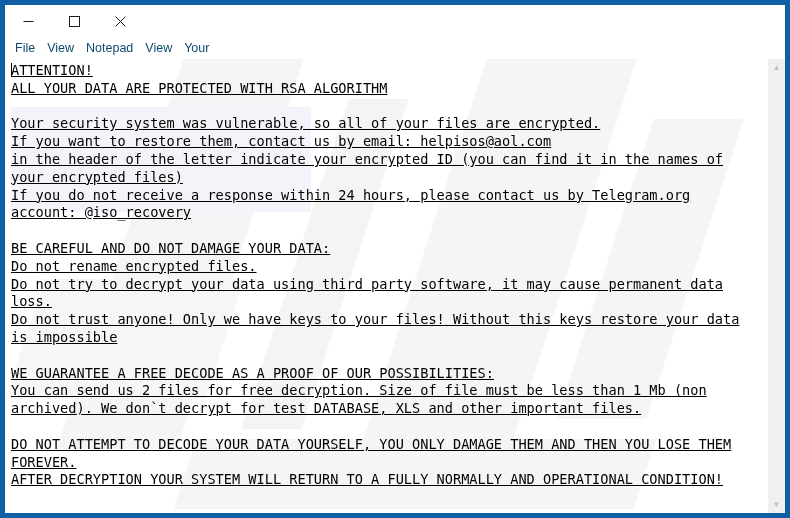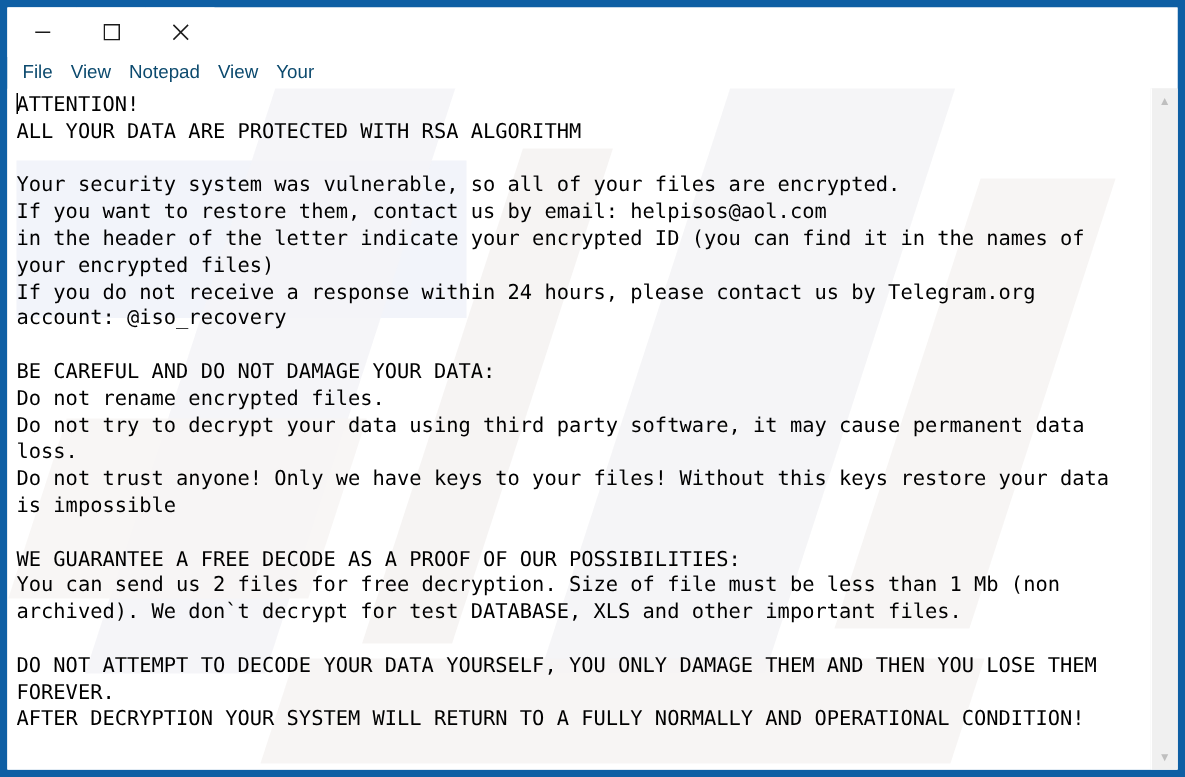--- a/index.html
+++ b/index.html
@@ -99,20 +99,21 @@
     min-height: 0;
     background: #ffffff;
   }
   .textarea {
     flex: 1 1 auto;
     position: relative;
     background: #ffffff;
     overflow: hidden;
     padding: 3px 0 0 3px;
     min-width: 0;
+    text-decoration: underline;
   }
   
   .watermark {
     position: absolute;
     inset: 0;
     pointer-events: none;
     overflow: hidden;
     z-index: 0;
   }
   .wm-shape {

